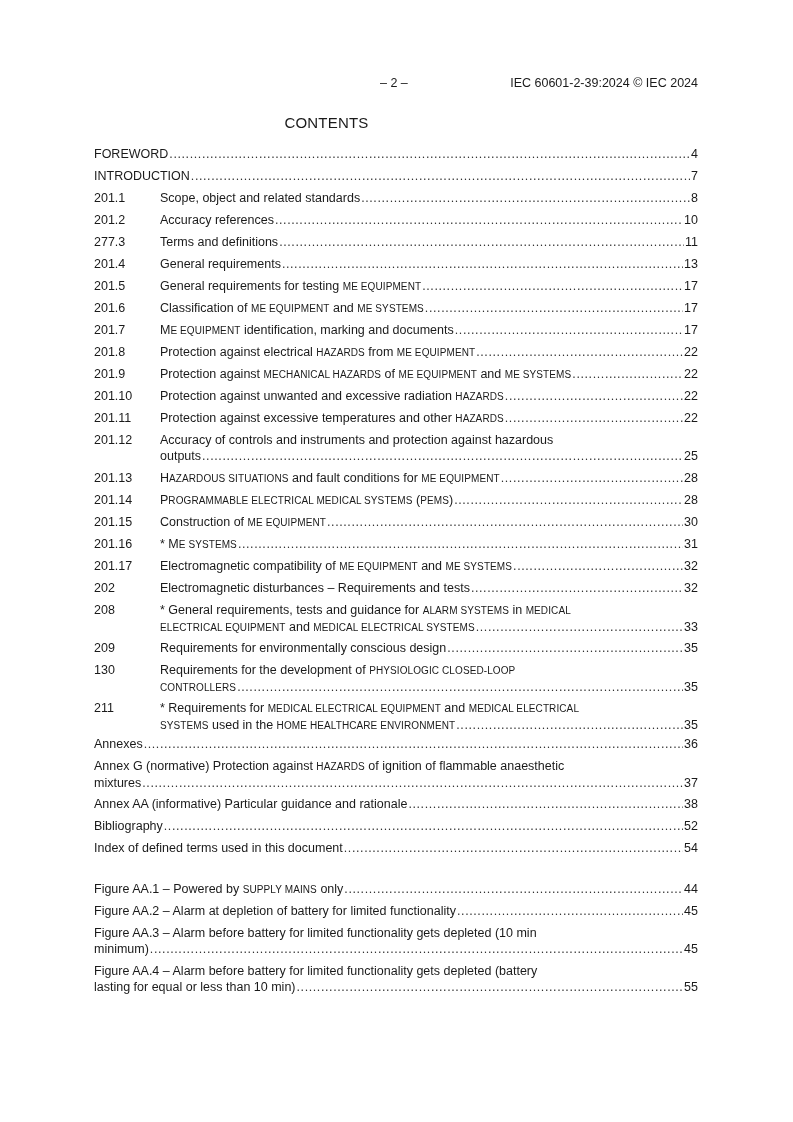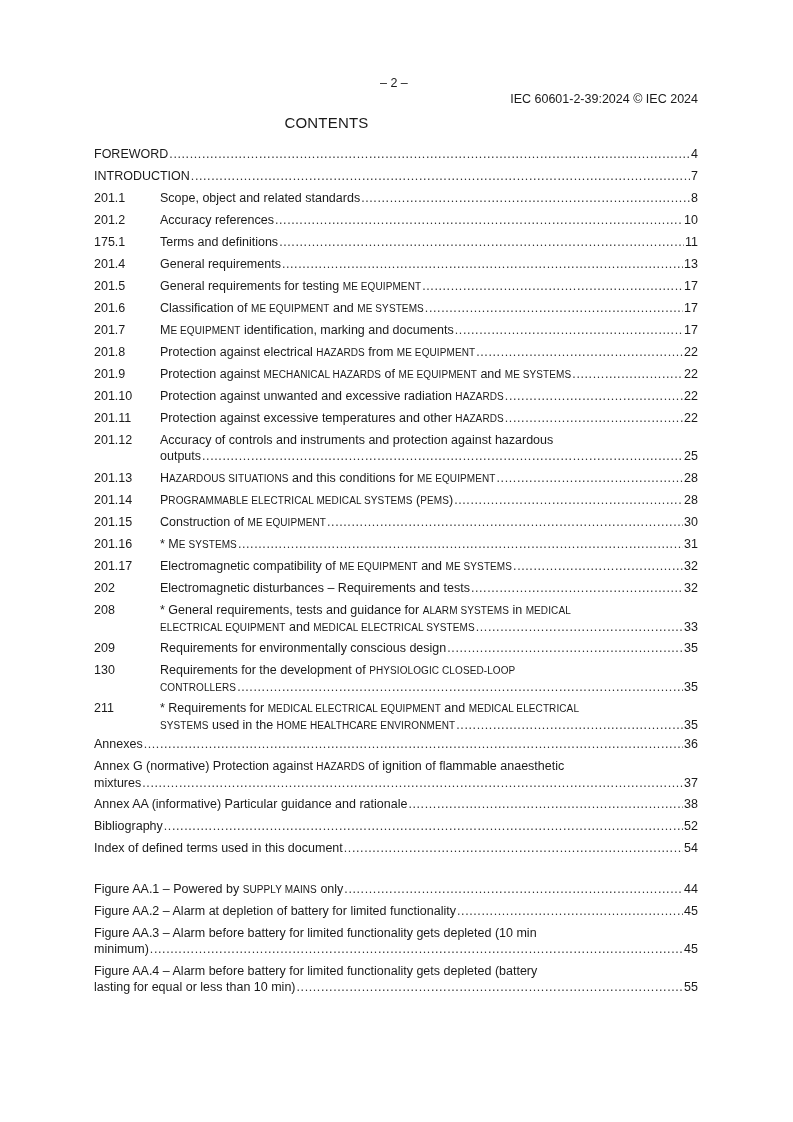--- a/index.html
+++ b/index.html
@@ -5,21 +5,21 @@
     html, body { margin: 0; padding: 0; background: #ffffff; }
     body {
       width: 793px; height: 1122px; position: relative; overflow: hidden;
       font-family: "Liberation Sans", sans-serif; color: #1a1a1a;
     }
     .header {
       position: absolute; top: 76px; left: 0; width: 793px; height: 16px;
       font-size: 12.5px;
     }
     .page-num { position: absolute; left: 380px; top: 0; }
-    .doc-id { position: absolute; right: 95px; top: 16px; }
+    .doc-id { position: absolute; right: 95px; top: 0; }
     .title {
       position: absolute; top: 114px; left: 0; width: 653px; text-align: center;
       font-size: 15px; letter-spacing: 0.2px;
     }
     .toc { position: absolute; left: 94px; width: 604px; font-size: 12.5px; line-height: 16px; }
     .entry { position: absolute; left: 0; width: 604px; }
     .entry .num { position: absolute; left: 0; top: 0; }
     .entry .body { position: absolute; left: 66px; right: 0; top: 0; }
     .entry.full .body { left: 0; }
     .line { display: flex; align-items: baseline; white-space: nowrap; overflow: hidden; justify-content: center; }
@@ -78,21 +78,21 @@
       <span class="num">201.2</span>
       <div class="body">
         <div class="line">
           <span class="txt"><span>Accuracy references</span></span>
           <span class="dots"></span>
           <span class="pg">10</span>
         </div>
       </div>
     </div>
     <div class="entry" style="top: 88px;">
-      <span class="num">175.1</span>
+      <span class="num">277.3</span>
       <div class="body">
         <div class="line">
           <span class="txt"><span>Terms and definitions</span></span>
           <span class="dots"></span>
           <span class="pg">11</span>
         </div>
       </div>
     </div>
     <div class="entry" style="top: 110px;">
       <span class="num">201.4</span>
@@ -182,21 +182,21 @@
           <span class="txt"><span>outputs </span></span>
           <span class="dots"></span>
           <span class="pg">25</span>
         </div>
       </div>
     </div>
     <div class="entry" style="top: 324px;">
       <span class="num">201.13</span>
       <div class="body">
         <div class="line">
-          <span class="txt"><span>H</span><span class="sc">AZARDOUS SITUATIONS</span><span> and this conditions for </span><span class="sc">ME EQUIPMENT</span><span> </span></span>
+          <span class="txt"><span>H</span><span class="sc">AZARDOUS SITUATIONS</span><span> and fault conditions for </span><span class="sc">ME EQUIPMENT</span><span> </span></span>
           <span class="dots"></span>
           <span class="pg">28</span>
         </div>
       </div>
     </div>
     <div class="entry" style="top: 346px;">
       <span class="num">201.14</span>
       <div class="body">
         <div class="line">
           <span class="txt"><span>P</span><span class="sc">ROGRAMMABLE ELECTRICAL MEDICAL SYSTEMS</span><span> (</span><span class="sc">PEMS</span><span>)</span></span>

